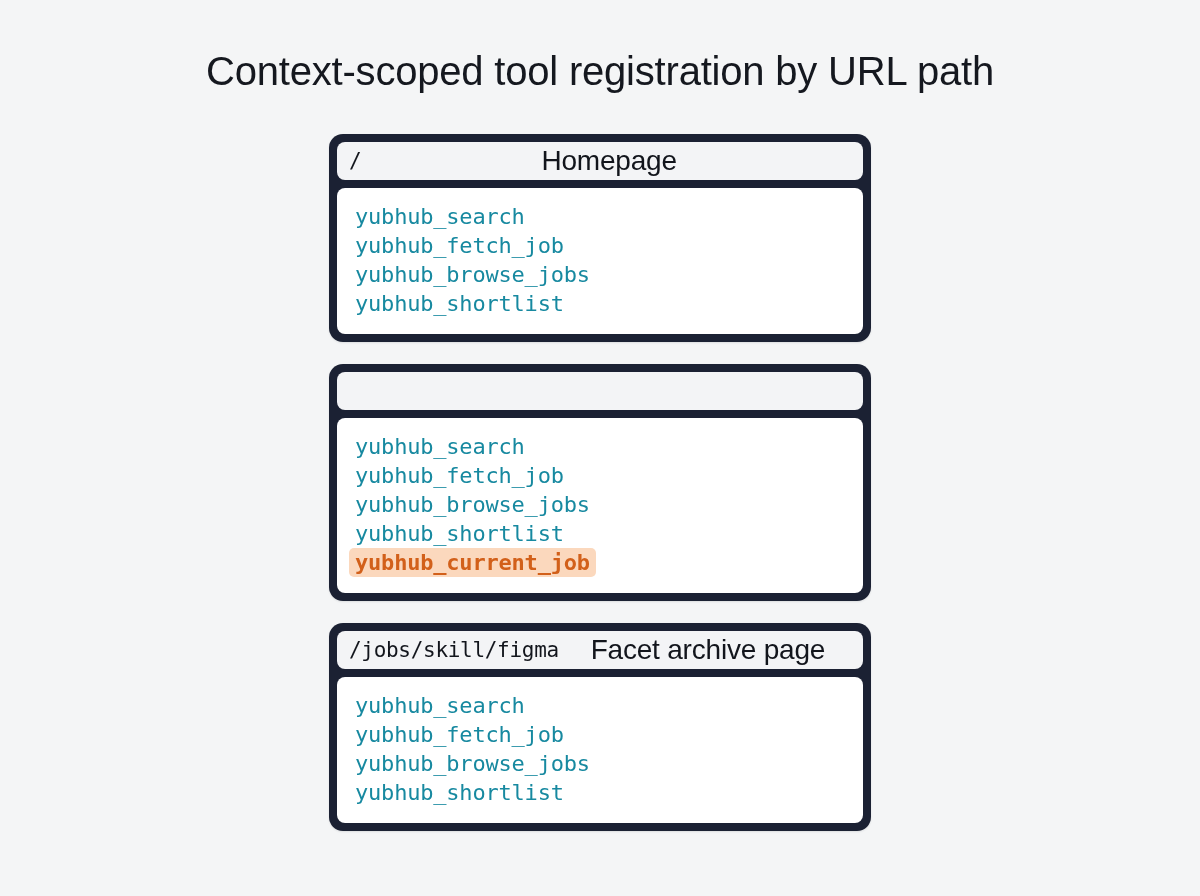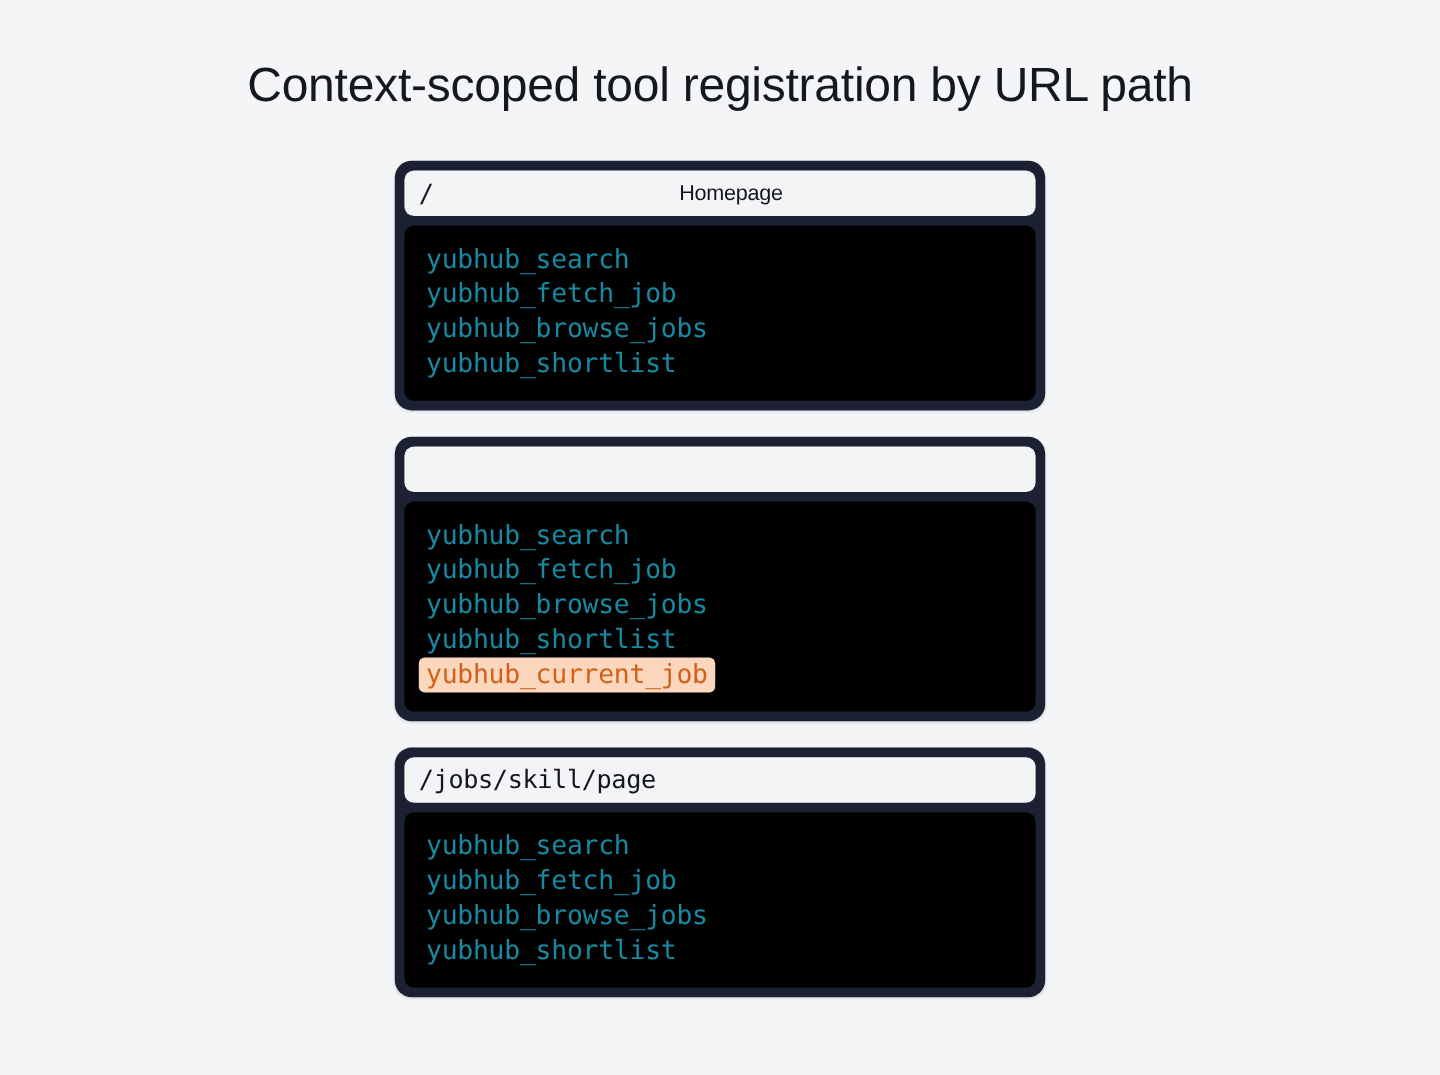--- a/index.html
+++ b/index.html
@@ -71,30 +71,30 @@
     font-size: 21px;
     color: #12151c;
     white-space: nowrap;
     letter-spacing: -0.3px;
   }
 
   .card-label {
     flex: 1 1 auto;
     text-align: center;
     font-family: "Liberation Sans", sans-serif;
-    font-size: 18px;
+    font-size: 28px;
     color: #12151c;
     white-space: nowrap;
     letter-spacing: -0.2px;
     padding-left: 6px;
   }
 
   .card-body {
     margin-top: 8px;
-    background: #000000;
+    background: #ffffff;
     border-radius: 8px;
     padding: 14px 12px 16px 12px;
     box-sizing: border-box;
   }
 
   .tool-list {
     display: flex;
     flex-direction: column;
   }
 
@@ -106,20 +106,21 @@
     letter-spacing: -0.2px;
     white-space: nowrap;
     padding: 0 6px;
     border-radius: 5px;
     align-self: flex-start;
   }
 
   .tool.highlight {
     color: #d2601a;
     background: #fbd8bd;
+    font-weight: bold;
   }
 </style>
 </head>
 <body>
 
 <div class="page">
 
   <div class="page-title">Context-scoped tool registration by URL path</div>
 
   <div class="cards">
@@ -146,21 +147,22 @@
             <div class="tool">yubhub_search</div>
             <div class="tool">yubhub_fetch_job</div>
             <div class="tool">yubhub_browse_jobs</div>
             <div class="tool">yubhub_shortlist</div>
             <div class="tool highlight">yubhub_current_job</div>
           </div>
         </div>
       </div>
       <div class="card">
         <div class="card-header">
-          <span class="card-path">/jobs/skill/page</span>
+          <span class="card-path">/jobs/skill/figma</span>
+          <span class="card-label">Facet archive page</span>
         </div>
         <div class="card-body">
           <div class="tool-list">
             <div class="tool">yubhub_search</div>
             <div class="tool">yubhub_fetch_job</div>
             <div class="tool">yubhub_browse_jobs</div>
             <div class="tool">yubhub_shortlist</div>
           </div>
         </div>
       </div>

